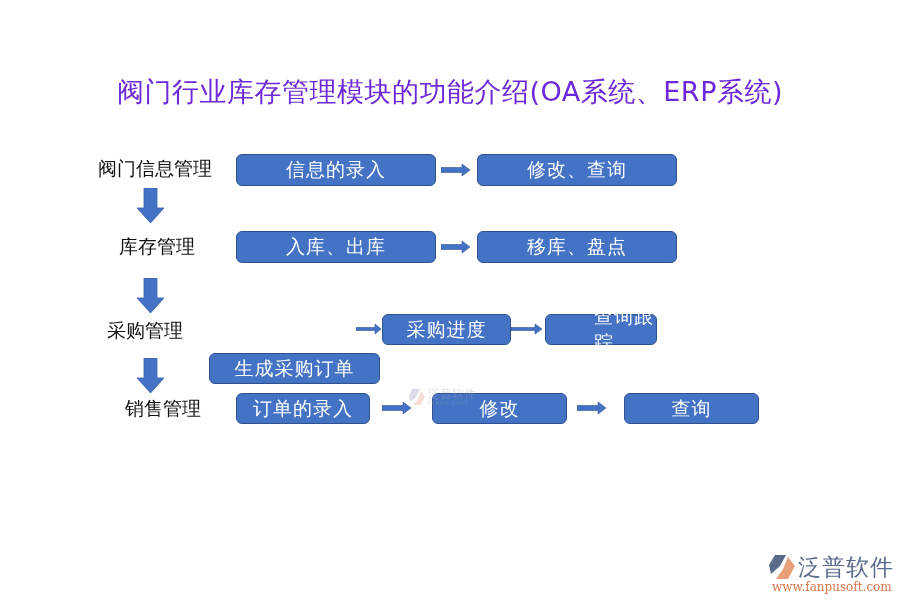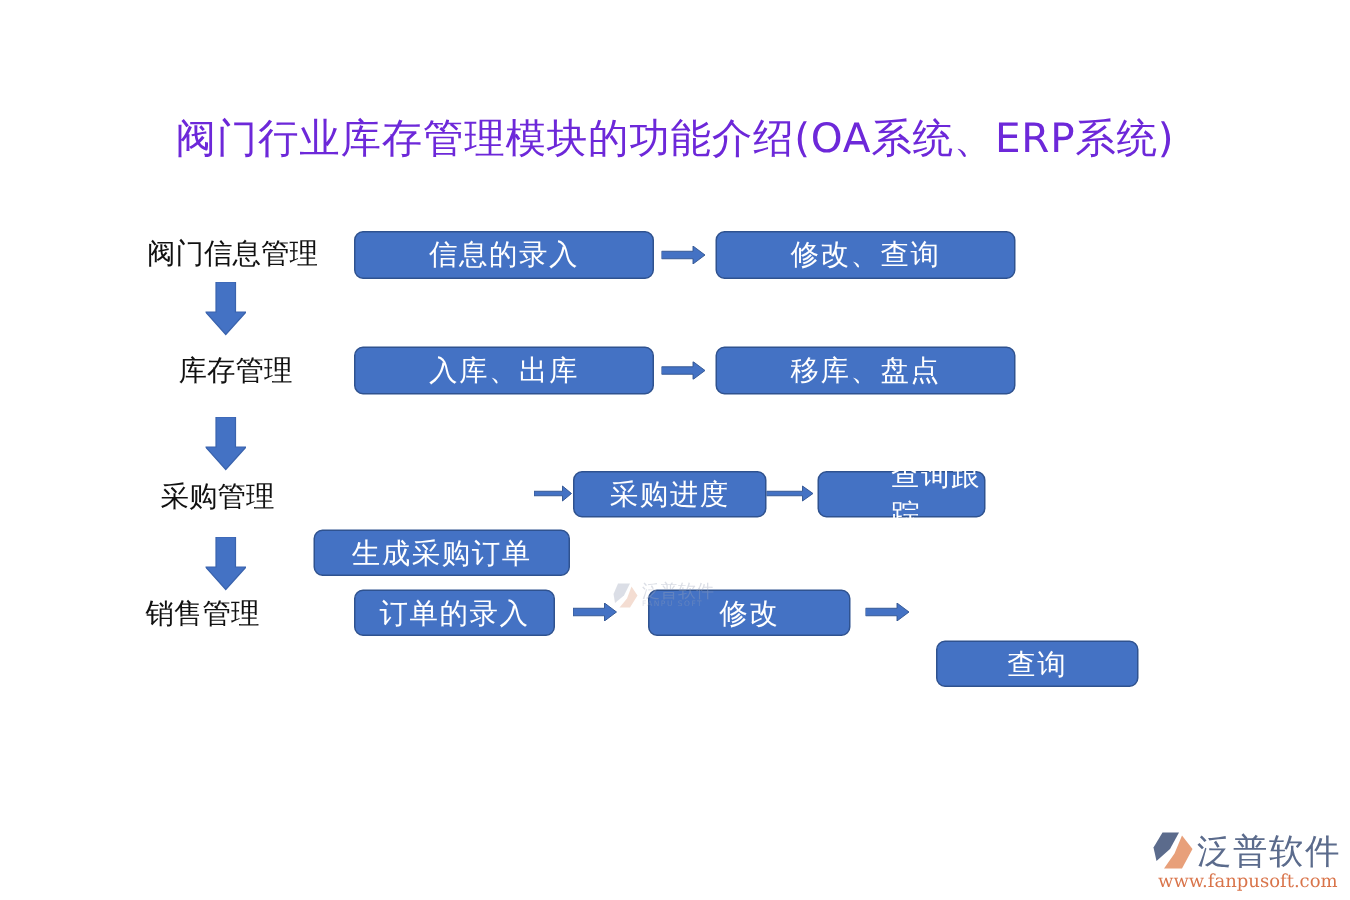--- a/index.html
+++ b/index.html
@@ -40,21 +40,21 @@
     .logo .url { position: absolute; left: 4px; top: 28px; font-size: 12px; color: #d9744a; white-space: nowrap; font-family: "DejaVu Serif", "Liberation Serif", serif; }
   </style>
 </head>
 <body>
 
 <div class="title">阀门行业库存管理模块的功能介绍(OA系统、ERP系统)</div>
 
 <div class="label" style="left:98px; top:156px;">阀门信息管理</div>
 <div class="label" style="left:107px; top:234px;margin-left:12px;">库存管理</div>
 <div class="label" style="left:107px; top:318px;">采购管理</div>
-<div class="label" style="left:97px; top:396px;">销售管理</div>
+<div class="label" style="left:125px; top:396px;">销售管理</div>
 
 <svg class="varrow" style="left:137px; top:188px;" width="27" height="36" viewBox="0 0 27 36">
   <polygon points="7,0 20,0 20,20 27,20 13.5,35 0,20 7,20" fill="#4472c4" stroke="#3a63ad" stroke-width="0.8"></polygon>
 </svg>
 <svg class="varrow" style="left:137px; top:278px;" width="27" height="36" viewBox="0 0 27 36">
   <polygon points="7,0 20,0 20,20 27,20 13.5,35 0,20 7,20" fill="#4472c4" stroke="#3a63ad" stroke-width="0.8"></polygon>
 </svg>
 <svg class="varrow" style="left:137px; top:358px;" width="27" height="36" viewBox="0 0 27 36">
   <polygon points="7,0 20,0 20,20 27,20 13.5,35 0,20 7,20" fill="#4472c4" stroke="#3a63ad" stroke-width="0.8"></polygon>
 </svg>
@@ -82,21 +82,21 @@
 <div class="box" style="left:545px; top:314px; width:112px; height:31px;padding-left:48px;">查询跟踪</div>
 
 <div class="box" style="left:236px; top:393px; width:134px; height:31px;">订单的录入</div>
 <svg class="harrow" style="left:382px; top:402px;" width="30" height="12" viewBox="0 0 30 12">
   <polygon points="0,3.5 21,3.5 21,0 29,6 21,12 21,8.5 0,8.5" fill="#4472c4" stroke="#2f528f" stroke-width="0.6"></polygon>
 </svg>
 <div class="box" style="left:432px; top:393px; width:135px; height:31px;">修改</div>
 <svg class="harrow" style="left:577px; top:402px;" width="30" height="12" viewBox="0 0 30 12">
   <polygon points="0,3.5 21,3.5 21,0 29,6 21,12 21,8.5 0,8.5" fill="#4472c4" stroke="#2f528f" stroke-width="0.6"></polygon>
 </svg>
-<div class="box" style="left:624px; top:393px; width:135px; height:31px;margin-top:34px;">查询</div>
+<div class="box" style="left:624px; top:393px; width:135px; height:31px;">查询</div>
 
 <div class="watermark">
   <svg width="18" height="18" viewBox="0 0 18 18">
     <polygon points="4,1 12,1 8,9 2,14 1,8" fill="#9aa3b8"></polygon>
     <polygon points="13,3 17,9 12,17 5,17 10,11" fill="#e0a080"></polygon>
   </svg>
   <div>
     <div class="wm-text">泛普软件</div>
     <div class="wm-sub">FANPU SOFT</div>
   </div>

